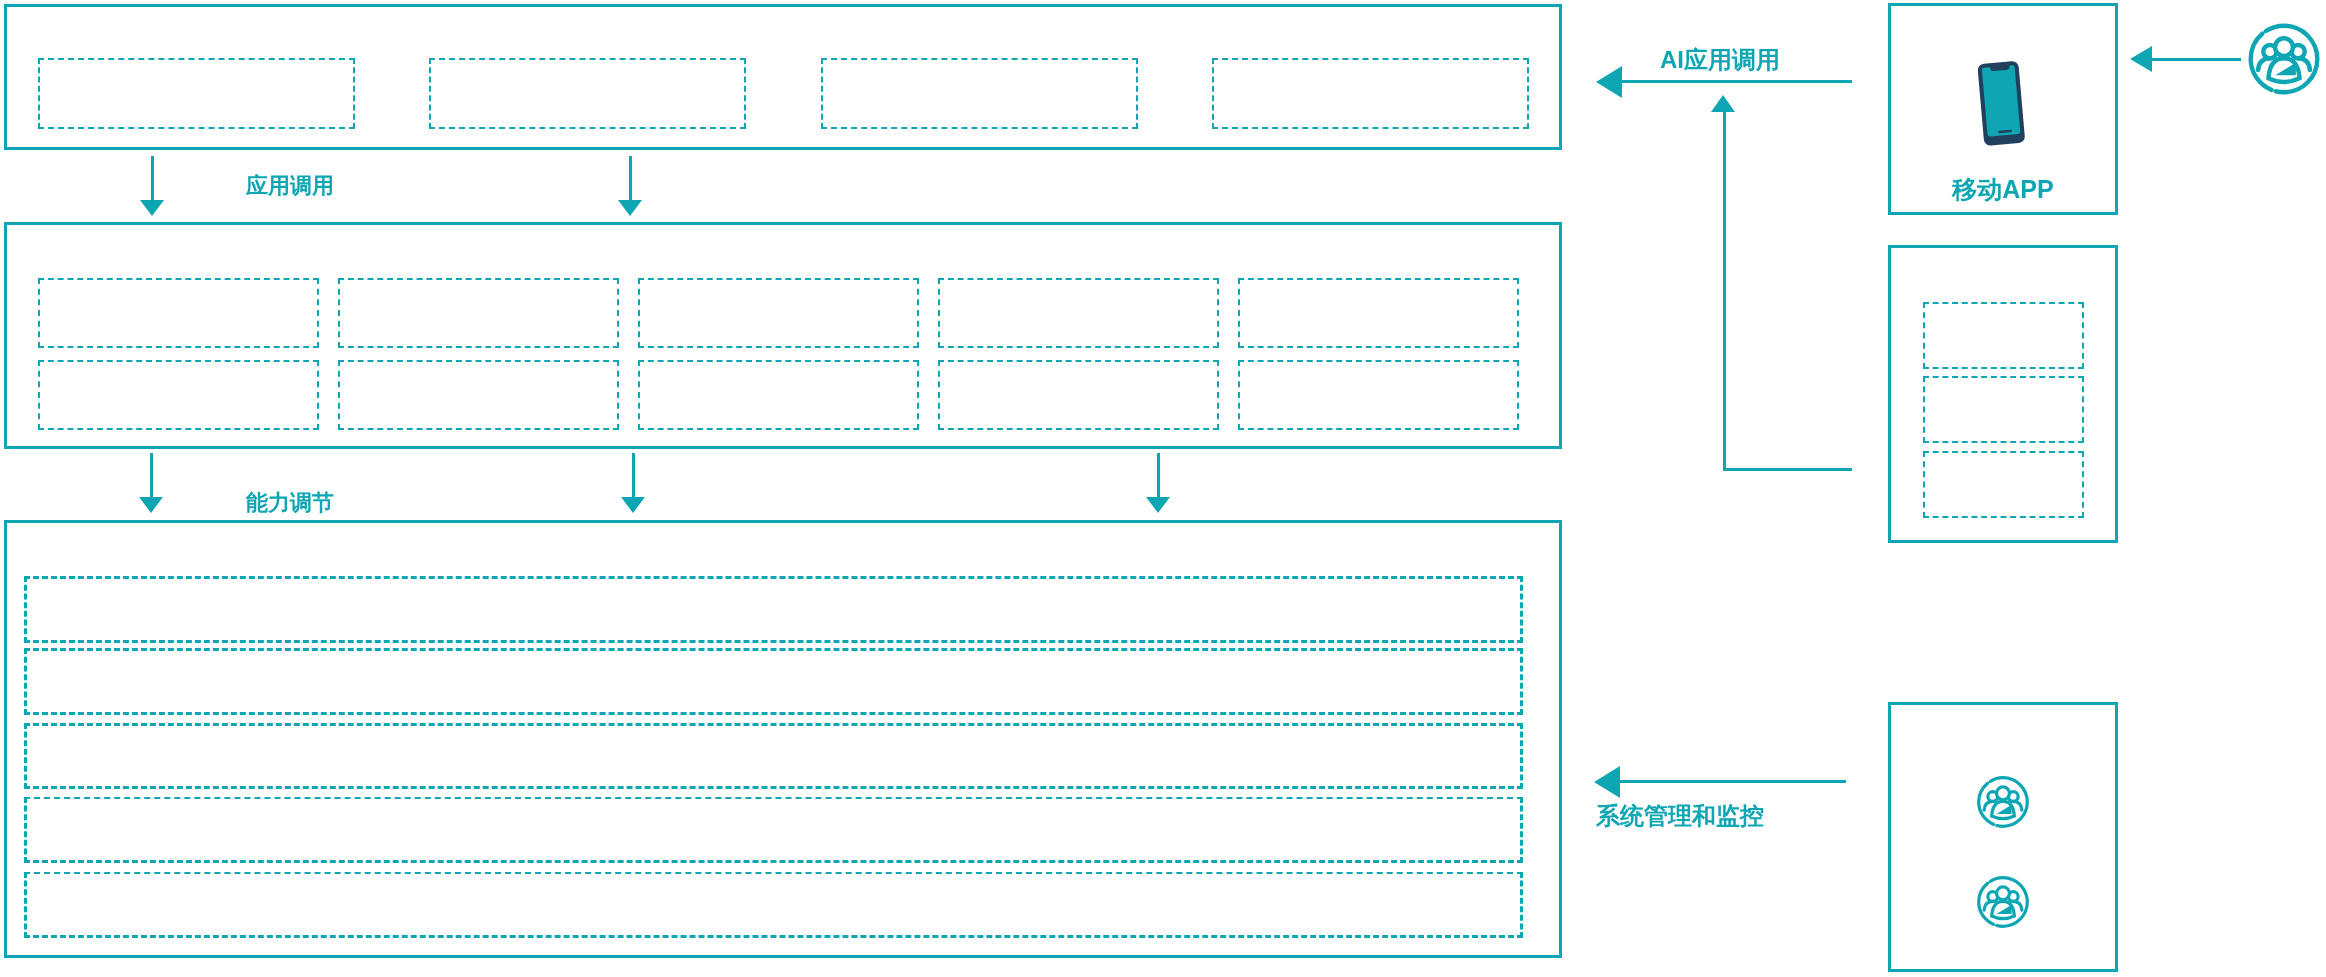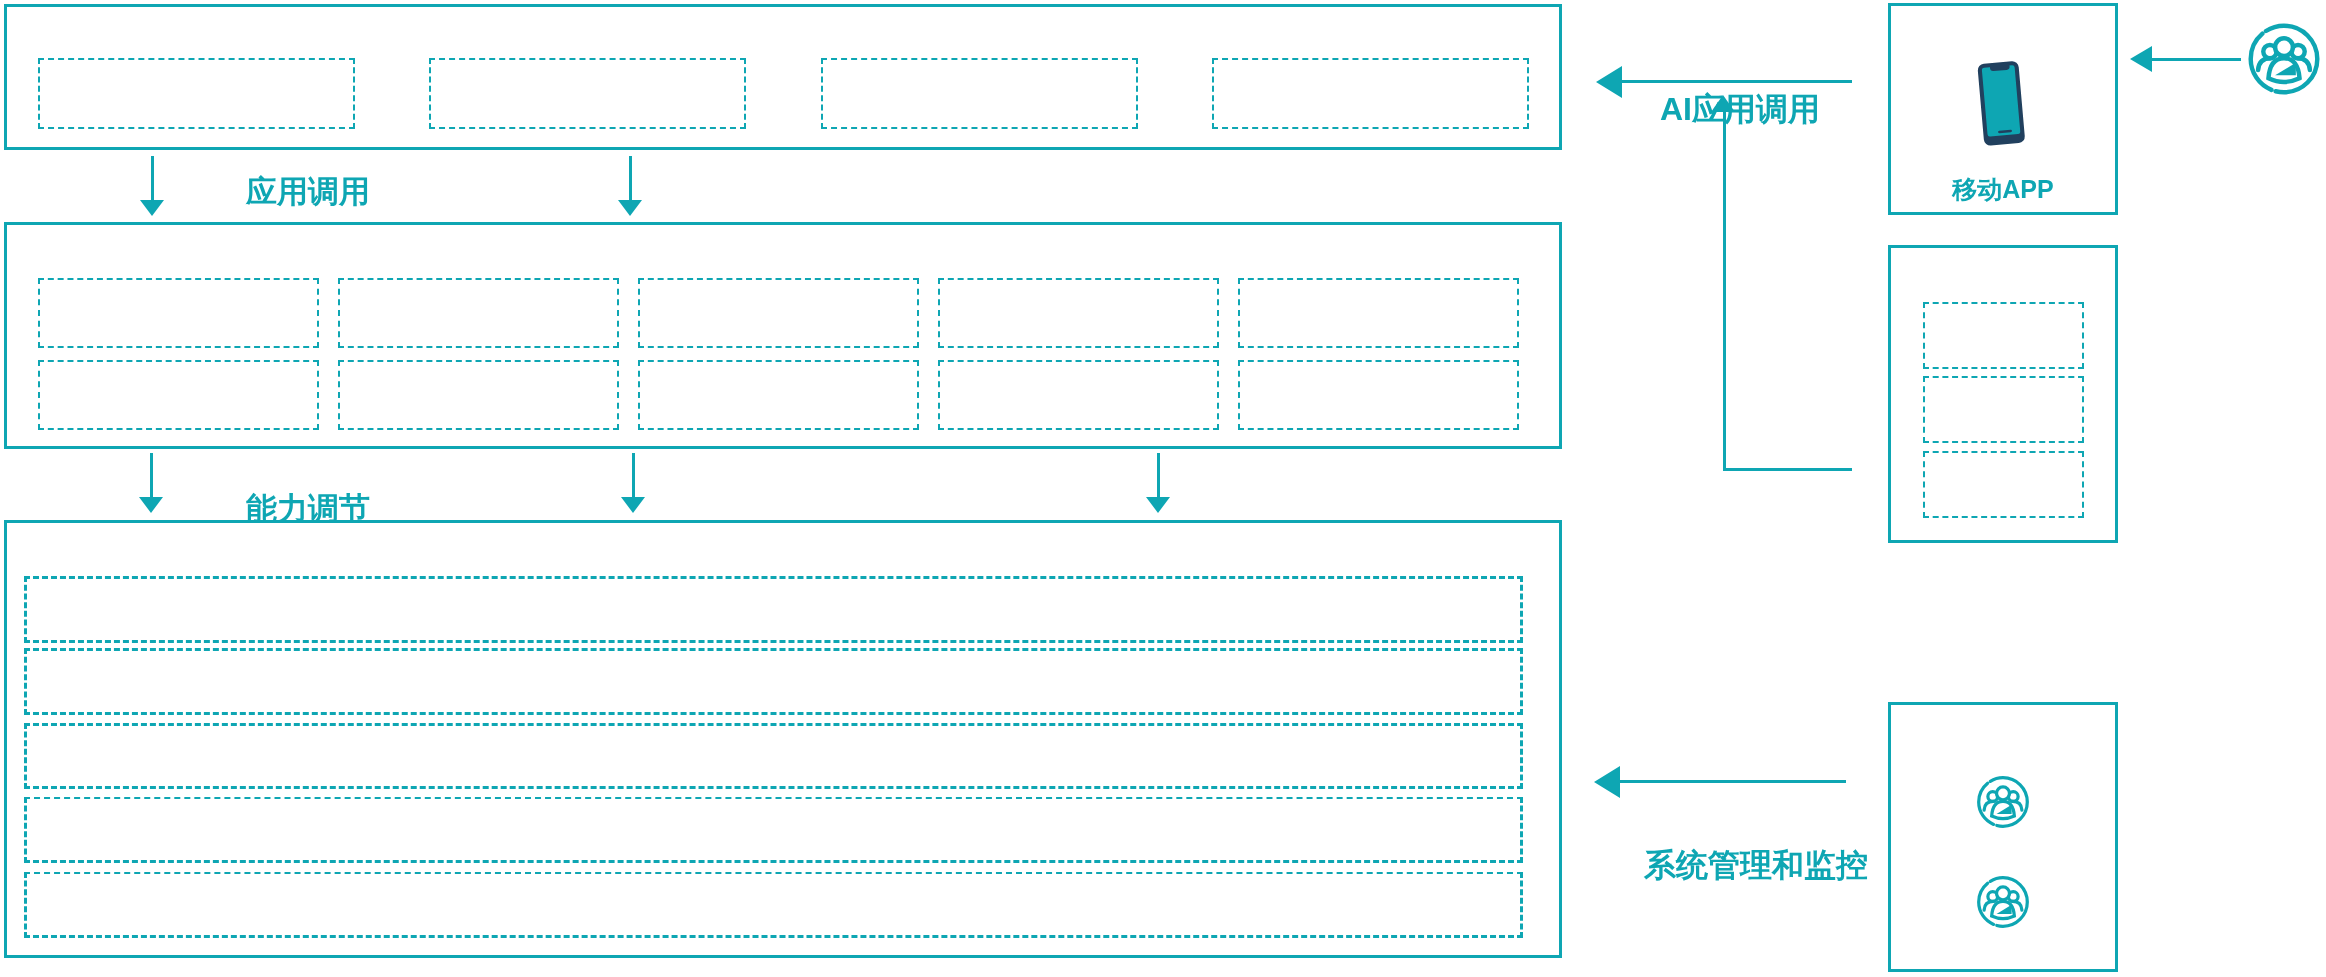--- a/index.html
+++ b/index.html
@@ -41,22 +41,22 @@
                border-left:12px solid transparent; border-right:12px solid transparent;
                border-bottom:17px solid var(--teal); }
   .head-left { position:absolute; width:0; height:0;
                border-top:16px solid transparent; border-bottom:16px solid transparent;
                border-right:26px solid var(--teal); }
   .head-left-sm { position:absolute; width:0; height:0;
                border-top:13px solid transparent; border-bottom:13px solid transparent;
                border-right:22px solid var(--teal); }
 
   
-  .lbl { position:absolute; color:var(--teal); font-weight:bold; font-size:31px; white-space:nowrap; }
-  .lbl-sm { font-size:32px;margin-top:44px; }
+  .lbl { position:absolute; color:var(--teal); font-weight:bold; font-size:22px; white-space:nowrap; }
+  .lbl-sm { font-size:24px; }
   .app-label { margin-top:26px; color:var(--teal); font-weight:bold; font-size:25px; }
 
   
   .users-icon { color:var(--teal); display:block; }
   .phone-icon { transform:rotate(-5deg); display:block; }
   .tr-user { position:absolute; left:2247px; top:22px; }
 </style>
 </head>
 <body>
 
@@ -158,15 +158,15 @@
 
   <div class="head-up" style="left:1711px;top:95px"></div>
   <div class="shaft-v" style="left:1723px;top:112px;height:356px"></div>
   <div class="shaft-h" style="left:1723px;top:468px;width:129px"></div>
 
   <div class="shaft-h" style="left:2150px;top:58px;width:91px"></div>
   <div class="head-left-sm" style="left:2130px;top:46px"></div>
 
   <div class="shaft-h" style="left:1618px;top:780px;width:228px"></div>
   <div class="head-left" style="left:1594px;top:766px"></div>
-  <span class="lbl lbl-sm" style="left:1644px;top:800px">系统管理和监控</span>
+  <span class="lbl lbl-sm" style="left:1596px;top:800px">系统管理和监控</span>
 
 </div>
 
 </body></html>

